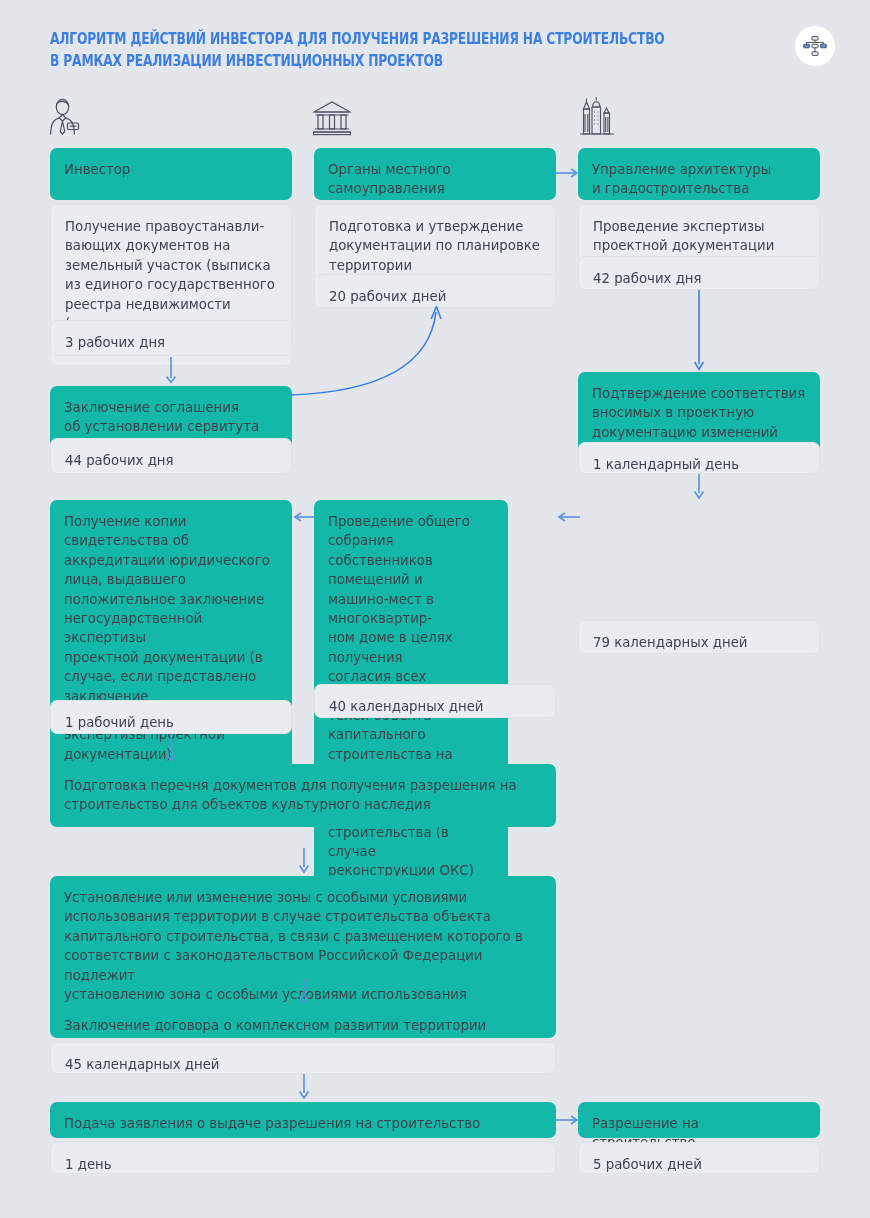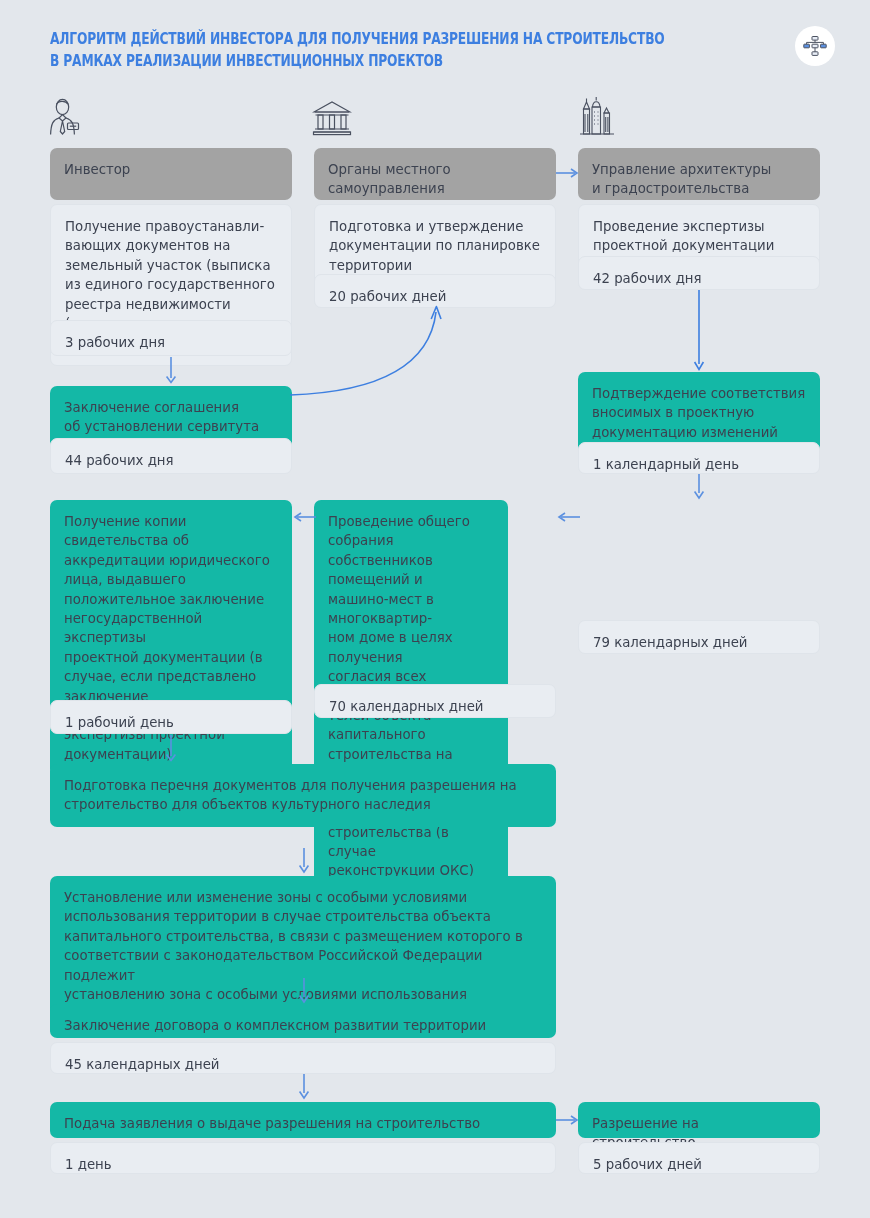--- a/index.html
+++ b/index.html
@@ -45,21 +45,21 @@
     position:absolute;
     box-sizing:border-box;
     border-radius:7px;
     padding:12px 14px;
     font-size:13.3px;
     line-height:19.4px;
     color:#3c4250;
   }
   .box.white{background:#14b8a6;}
   .box.gray{background:#e9edf2;border:1px solid #dfe4ea;}
-  .box.head{background:#a3a3a3;}
+  .box.head{background:#14b8a6;}
 
   
   .conn{position:absolute;}
   .conn svg{display:block;overflow:visible;}
 </style>
 </head>
 <body>
 
 <div class="stage">
 
@@ -193,21 +193,21 @@
 машино-мест в многоквартир-
 ном доме в целях получения
 согласия всех правооблада-
 телей объекта капитального
 строительства на реконструк-
 цию объекта капительного
 строительства (в случае
 реконструкции ОКС)</span>
   </div>
   <div class="box gray" style="left:314px;top:684px;width:242px;height:34px;">
-    <span>70 календарных дней</span>
+    <span>40 календарных дней</span>
   </div>
 
   <div class="conn" style="left:288px;top:300px;">
     <svg width="160" height="100" viewBox="0 0 160 100">
       <path d="M2 95 C60 93 140 80 148 12" stroke="#3d7fe0" stroke-width="1.6" fill="none"></path>
       <path d="M143.2 19 L148.4 6.5 L153 19" stroke="#3d7fe0" stroke-width="1.6" fill="none" stroke-linejoin="round"></path>
     </svg>
   </div>
 
   <div class="box gray" style="left:578px;top:204px;width:242px;min-height:49px;">

